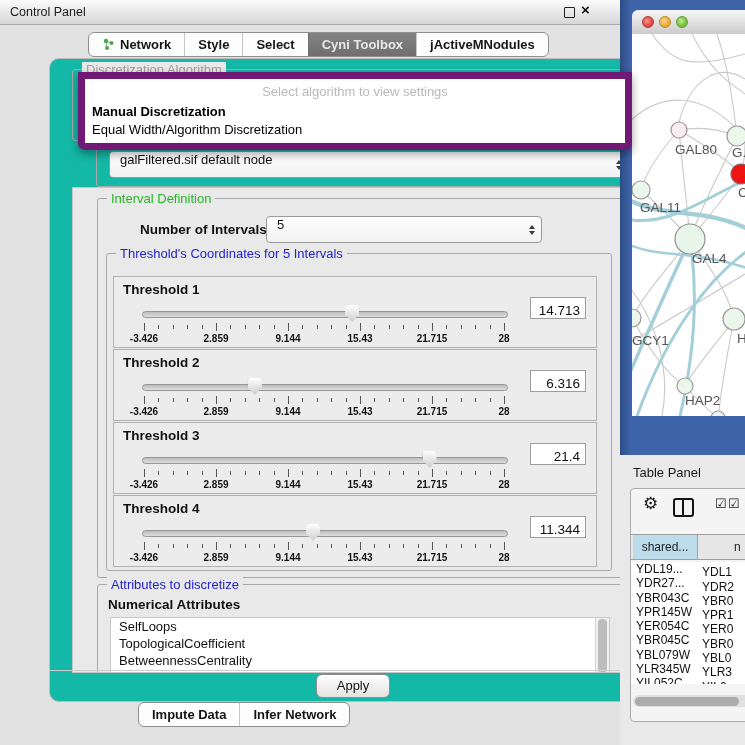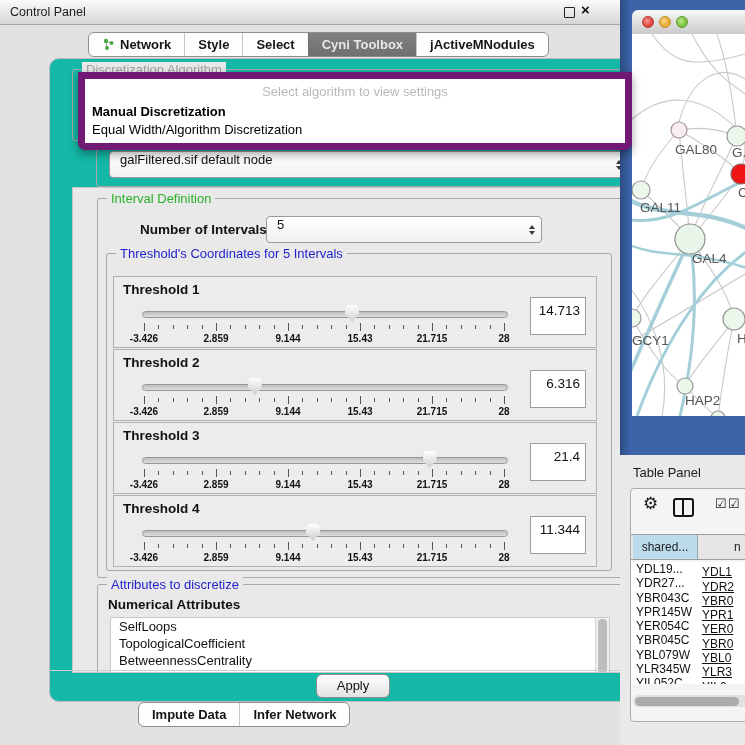--- a/index.html
+++ b/index.html
@@ -57,21 +57,21 @@
   .thr-slider{position:absolute;left:28px;top:28px;width:364px;height:40px;}
   .thr-track{position:absolute;left:0;top:6px;width:100%;height:5px;border:1px solid #979797;border-radius:4px;
     background:linear-gradient(#bdbdbd,#dedede);}
   .thr-handle{position:absolute;top:0;width:14px;height:17px;background:linear-gradient(#ffffff,#cccccc);
     clip-path:polygon(18% 0,82% 0,100% 16%,100% 55%,50% 100%,0 55%,0 16%);filter:drop-shadow(0 0 1px #777);}
   .ticks{position:absolute;left:2px;top:18px;width:360px;height:9px;}
   .tick{position:absolute;top:2px;width:1px;height:4px;background:#555;}
   .tick.major{top:0;height:8px;}
   .tick-labels{position:absolute;left:2px;top:28px;width:360px;height:12px;}
   .ticklab{position:absolute;transform:translateX(-50%);font-size:10px;font-weight:bold;color:#111;white-space:nowrap;}
-  .thr-valuebox{position:absolute;left:416px;top:20px;width:56px;height:38px;background:#fff;border:1px solid #9d9d9d;
+  .thr-valuebox{position:absolute;left:416px;top:20px;width:56px;height:22px;background:#fff;border:1px solid #9d9d9d;
     font-size:13.5px;text-align:right;line-height:26px;padding-right:5px;box-sizing:border-box;}
   .grp-attr{left:24px;top:396px;width:524px;height:110px;}
   .grp-attr>.grp-title{color:#2323cc;}
   .attr-head{position:absolute;left:10px;top:12px;font-size:13.5px;font-weight:bold;}
   .attr-list{position:absolute;left:12px;top:32px;width:498px;height:56px;background:#fff;border:1px solid #c9c9c9;overflow:hidden;}
   .attr-item{font-size:13px;line-height:17px;padding-left:8px;white-space:nowrap;}
   .attr-scroll{position:absolute;right:0;top:0;width:13px;height:100%;background:#f0f0f0;border-left:1px solid #d5d5d5;}
   .attr-thumb{position:absolute;left:2px;top:1px;width:9px;height:54px;background:#bdbdbd;border-radius:4px;}
   .btnrow{position:absolute;left:0;top:611px;width:100%;height:30px;border-top:1px solid #cdcdcd;}
   .apply-btn{position:absolute;left:50%;transform:translateX(-50%);top:3px;width:72px;height:22px;
@@ -99,21 +99,21 @@
   .split-ico{position:absolute;left:42px;top:9px;width:17px;height:15px;border:2px solid #141414;border-radius:3px;}
   .split-ico::after{content:"";position:absolute;left:7px;top:0;width:2px;height:15px;background:#141414;}
   .cb-ico{position:absolute;top:7px;font-size:13px;color:#1a1a1a;}
   .thead{position:absolute;left:0px;top:45px;width:160px;height:24px;background:#e6e6e6;border-top:1px solid #9e9e9e;border-bottom:1px solid #9e9e9e;}
   .th1{position:absolute;left:2px;top:0;width:64px;height:24px;background:#bcdcec;border-right:1px solid #93a9b5;
     font-size:12px;text-align:center;line-height:24px;color:#222;}
   .th2{position:absolute;left:67px;top:0;width:70px;height:24px;font-size:12px;line-height:24px;padding-left:36px;color:#222;box-sizing:border-box;}
   .trows{position:absolute;left:0;top:73px;width:160px;height:122px;background:#fff;overflow:hidden;}
   .trow{height:14.3px;font-size:12px;line-height:14.3px;white-space:nowrap;}
   .tc1{display:inline-block;width:62px;padding-left:5px;overflow:hidden;}
-  .tc2{display:inline-block;padding-left:4px;text-decoration:underline;}
+  .tc2{display:inline-block;padding-left:4px;}
   .hscroll{position:absolute;left:2px;top:206px;width:140px;height:12px;background:#e0e0e0;border-radius:6px;}
   .hthumb{position:absolute;left:2px;top:1.5px;width:104px;height:9px;background:#ababab;border-radius:5px;}
 </style>
 </head>
 <body>
 
 <div class="screen">
 
   <div class="left-panel">
 

